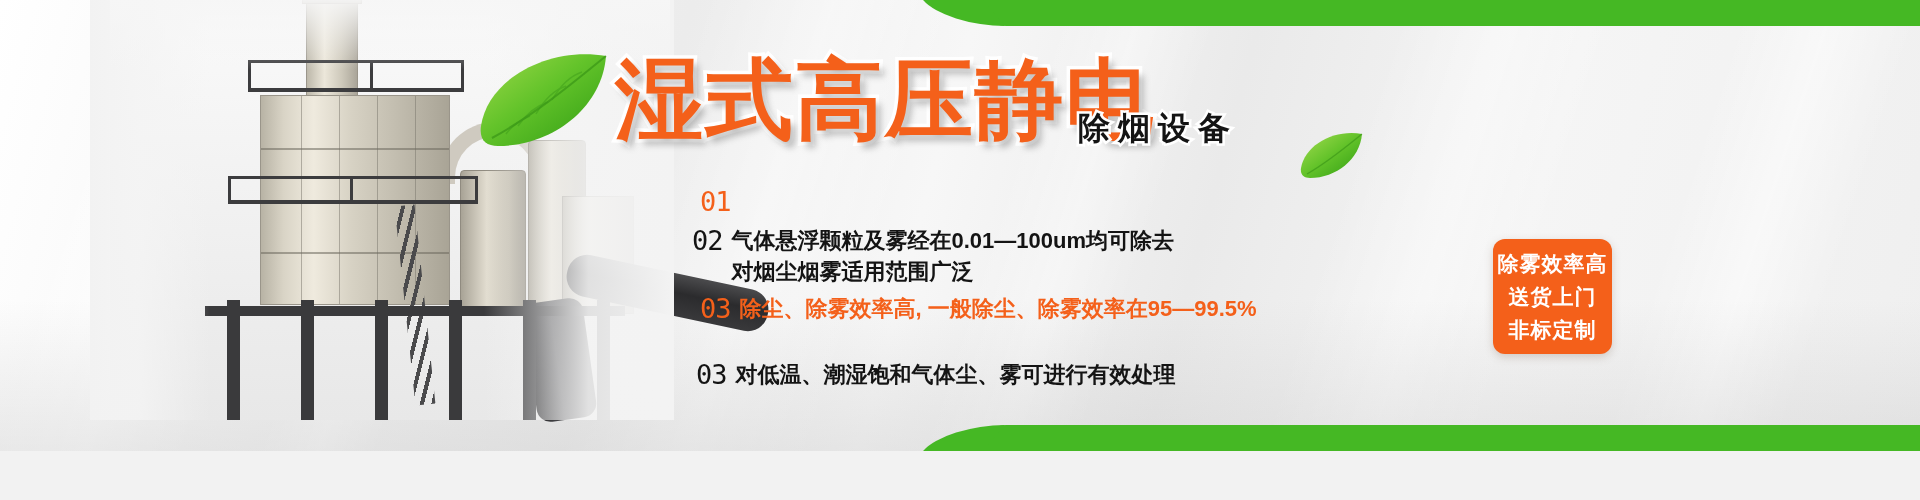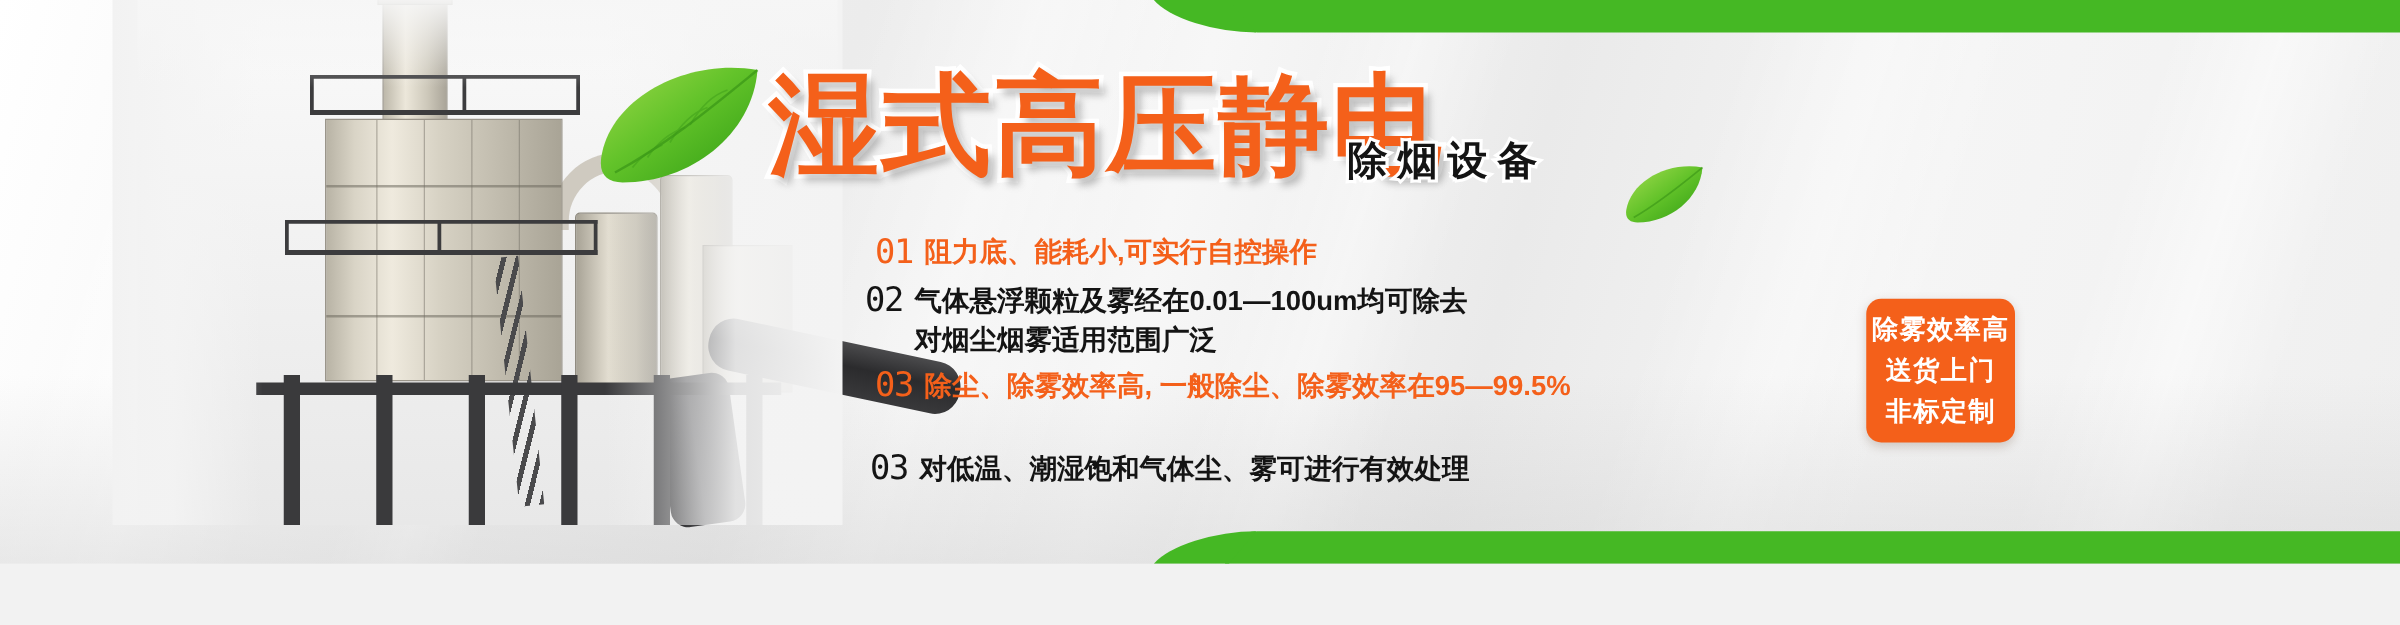--- a/index.html
+++ b/index.html
@@ -268,23 +268,20 @@
     <path d="M62 2 C46 15 28 30 7 42" stroke="#2f8a12" stroke-width="1.4" fill="none" opacity=".5"></path>
   </svg>
 
   <div class="headline">湿式高压静电</div>
   <div class="subhead">除烟设备</div>
 
   <div class="features">
 
     <div class="feat orange f1">
       <div class="num">01</div>
-      <div class="txt">
-        <span>阻力底、能耗小,可实行自控操作</span>
-      </div>
     </div>
 
     <div class="feat dark f2">
       <div class="num">02</div>
       <div class="txt">
         <span>气体悬浮颗粒及雾经在0.01—100um均可除去</span>
         <span class="l2">对烟尘烟雾适用范围广泛</span>
       </div>
     </div>
 

